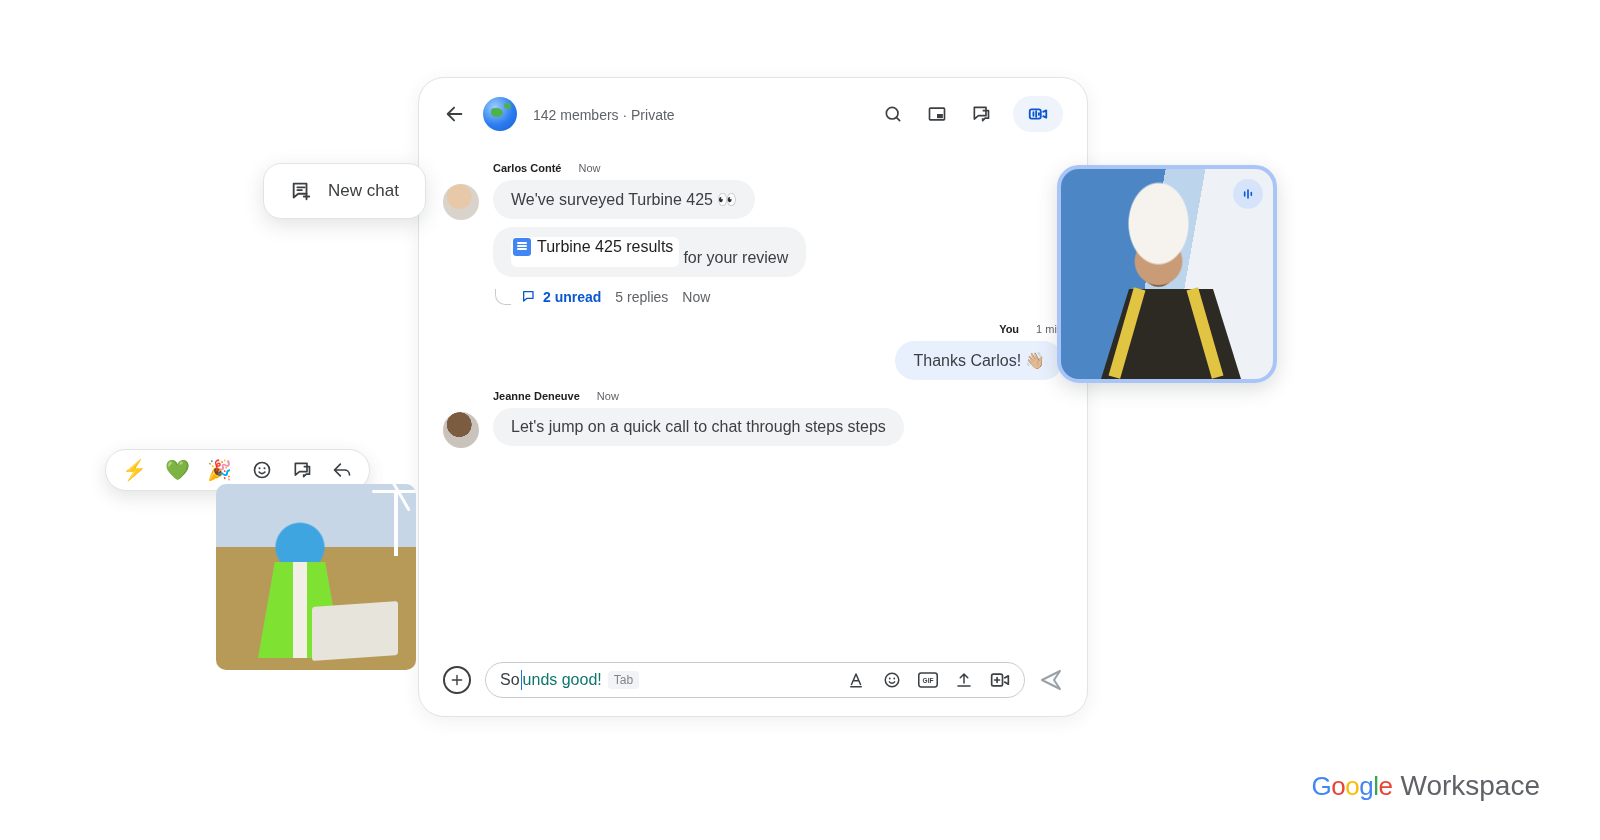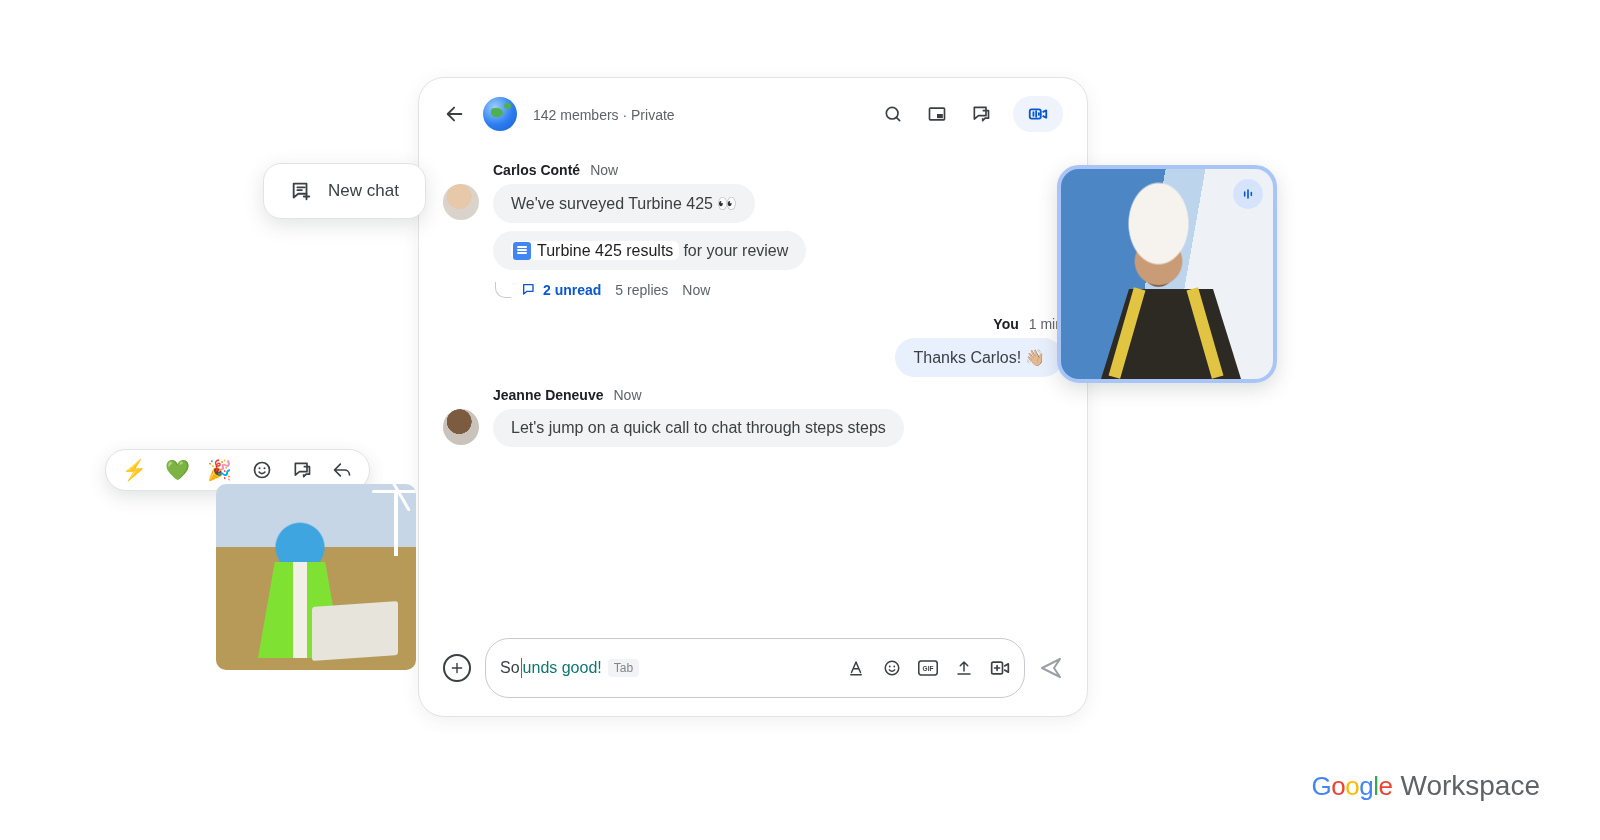--- a/index.html
+++ b/index.html
@@ -40,41 +40,41 @@
   .tab.active{color:var(--blue-strong);font-weight:500;}
   .tab.active::after{content:"";position:absolute;left:20%;right:20%;bottom:-1px;height:3px;border-radius:3px;background:var(--blue-strong);}
 
   .body{padding:14px 24px 0 24px;}
 
   .msg-row{display:flex;gap:14px;margin-top:10px;}
   .avatar{width:36px;height:36px;border-radius:50%;flex:none;margin-top:22px;background:#cfd3d8;}
   .avatar.a1{background:radial-gradient(circle at 45% 35%,#e7c8a8 0 40%,transparent 41%),#d9d3cb;}
   .avatar.a2{background:radial-gradient(circle at 45% 35%,#7b5c40 0 40%,transparent 41%),#c9c3bb;}
   .msg-col{flex:1;min-width:0;}
-  .meta{display:flex;gap:10px;align-items:baseline;font-size:14px;margin-bottom:6px;}
+  .meta{display:flex;gap:17px;align-items:baseline;font-size:11px;margin-bottom:6px;}
   .meta.right{justify-content:flex-end;align-items:center;}
   .author{font-weight:700;color:var(--dark-text);}
   .time{color:var(--grey-text);}
   .bubble{display:inline-flex;align-items:flex-end;gap:4px;background:var(--bubble);padding:10px 18px;border-radius:20px;font-size:16px;color:#3c4043;max-width:100%;}
   .bubble.you{background:var(--bubble-you);}
   .eyes{font-size:16px;}
-  .doc-chip{display:inline-flex;align-items:center;gap:6px;background:#fff;border-radius:6px;padding:1px 6px 0 2px;}
+  .doc-chip{display:inline-flex;align-items:center;gap:6px;background:#fff;border-radius:6px;padding:1px 6px 11px 2px;}
   .doc-icon{width:18px;height:18px;background:#4285f4;border-radius:3px;position:relative;flex:none;}
   .doc-icon::before{content:"";position:absolute;left:4px;right:4px;top:4px;height:2px;background:#fff;border-radius:1px;box-shadow:0 3px 0 #fff,0 6px 0 #fff;}
   .doc-name{color:#1f1f1f;}
   .thread-line{display:flex;align-items:center;gap:14px;font-size:14px;margin:12px 0 4px 52px;color:var(--grey-text);}
   .thread-arc{width:16px;height:16px;border-left:1px solid #c7cbd1;border-bottom:1px solid #c7cbd1;border-bottom-left-radius:10px;margin-right:-4px;}
   .unread{display:flex;align-items:center;gap:6px;color:var(--blue-strong);font-weight:700;cursor:pointer;}
   .you-row{display:flex;justify-content:flex-end;margin-top:18px;}
   .you-block{max-width:80%;text-align:right;}
 
   
   .composer-row{position:absolute;left:24px;right:24px;bottom:18px;display:flex;align-items:center;gap:14px;}
   .plus-btn{width:28px;height:28px;border:2px solid #3c4043;border-radius:50%;display:flex;align-items:center;justify-content:center;color:#3c4043;cursor:pointer;flex:none;}
-  .composer{flex:1;height:60px;border:1px solid #c7cbd1;border-radius:24px;display:flex;align-items:center;padding:0 14px;gap:10px;}
+  .composer{flex:1;height:36px;border:1px solid #c7cbd1;border-radius:24px;display:flex;align-items:center;padding:0 14px;gap:10px;}
   .compose-text{display:flex;align-items:center;color:var(--dark-text);font-size:16px;}
   .typed{color:#3c4043;}
   .cursor{width:1px;height:20px;background:var(--blue);margin:0 1px;}
   .suggest{color:#0f766e;}
   .tab-hint{margin-left:6px;font-size:12px;color:#80868b;background:#f1f3f4;border-radius:4px;padding:2px 6px;}
   .compose-icons{margin-left:auto;display:flex;align-items:center;gap:16px;color:#3c4043;}
   .ci{width:20px;height:20px;display:flex;align-items:center;justify-content:center;cursor:pointer;}
   .send-btn{width:24px;height:24px;color:#9aa0a6;cursor:pointer;flex:none;}
 
   

